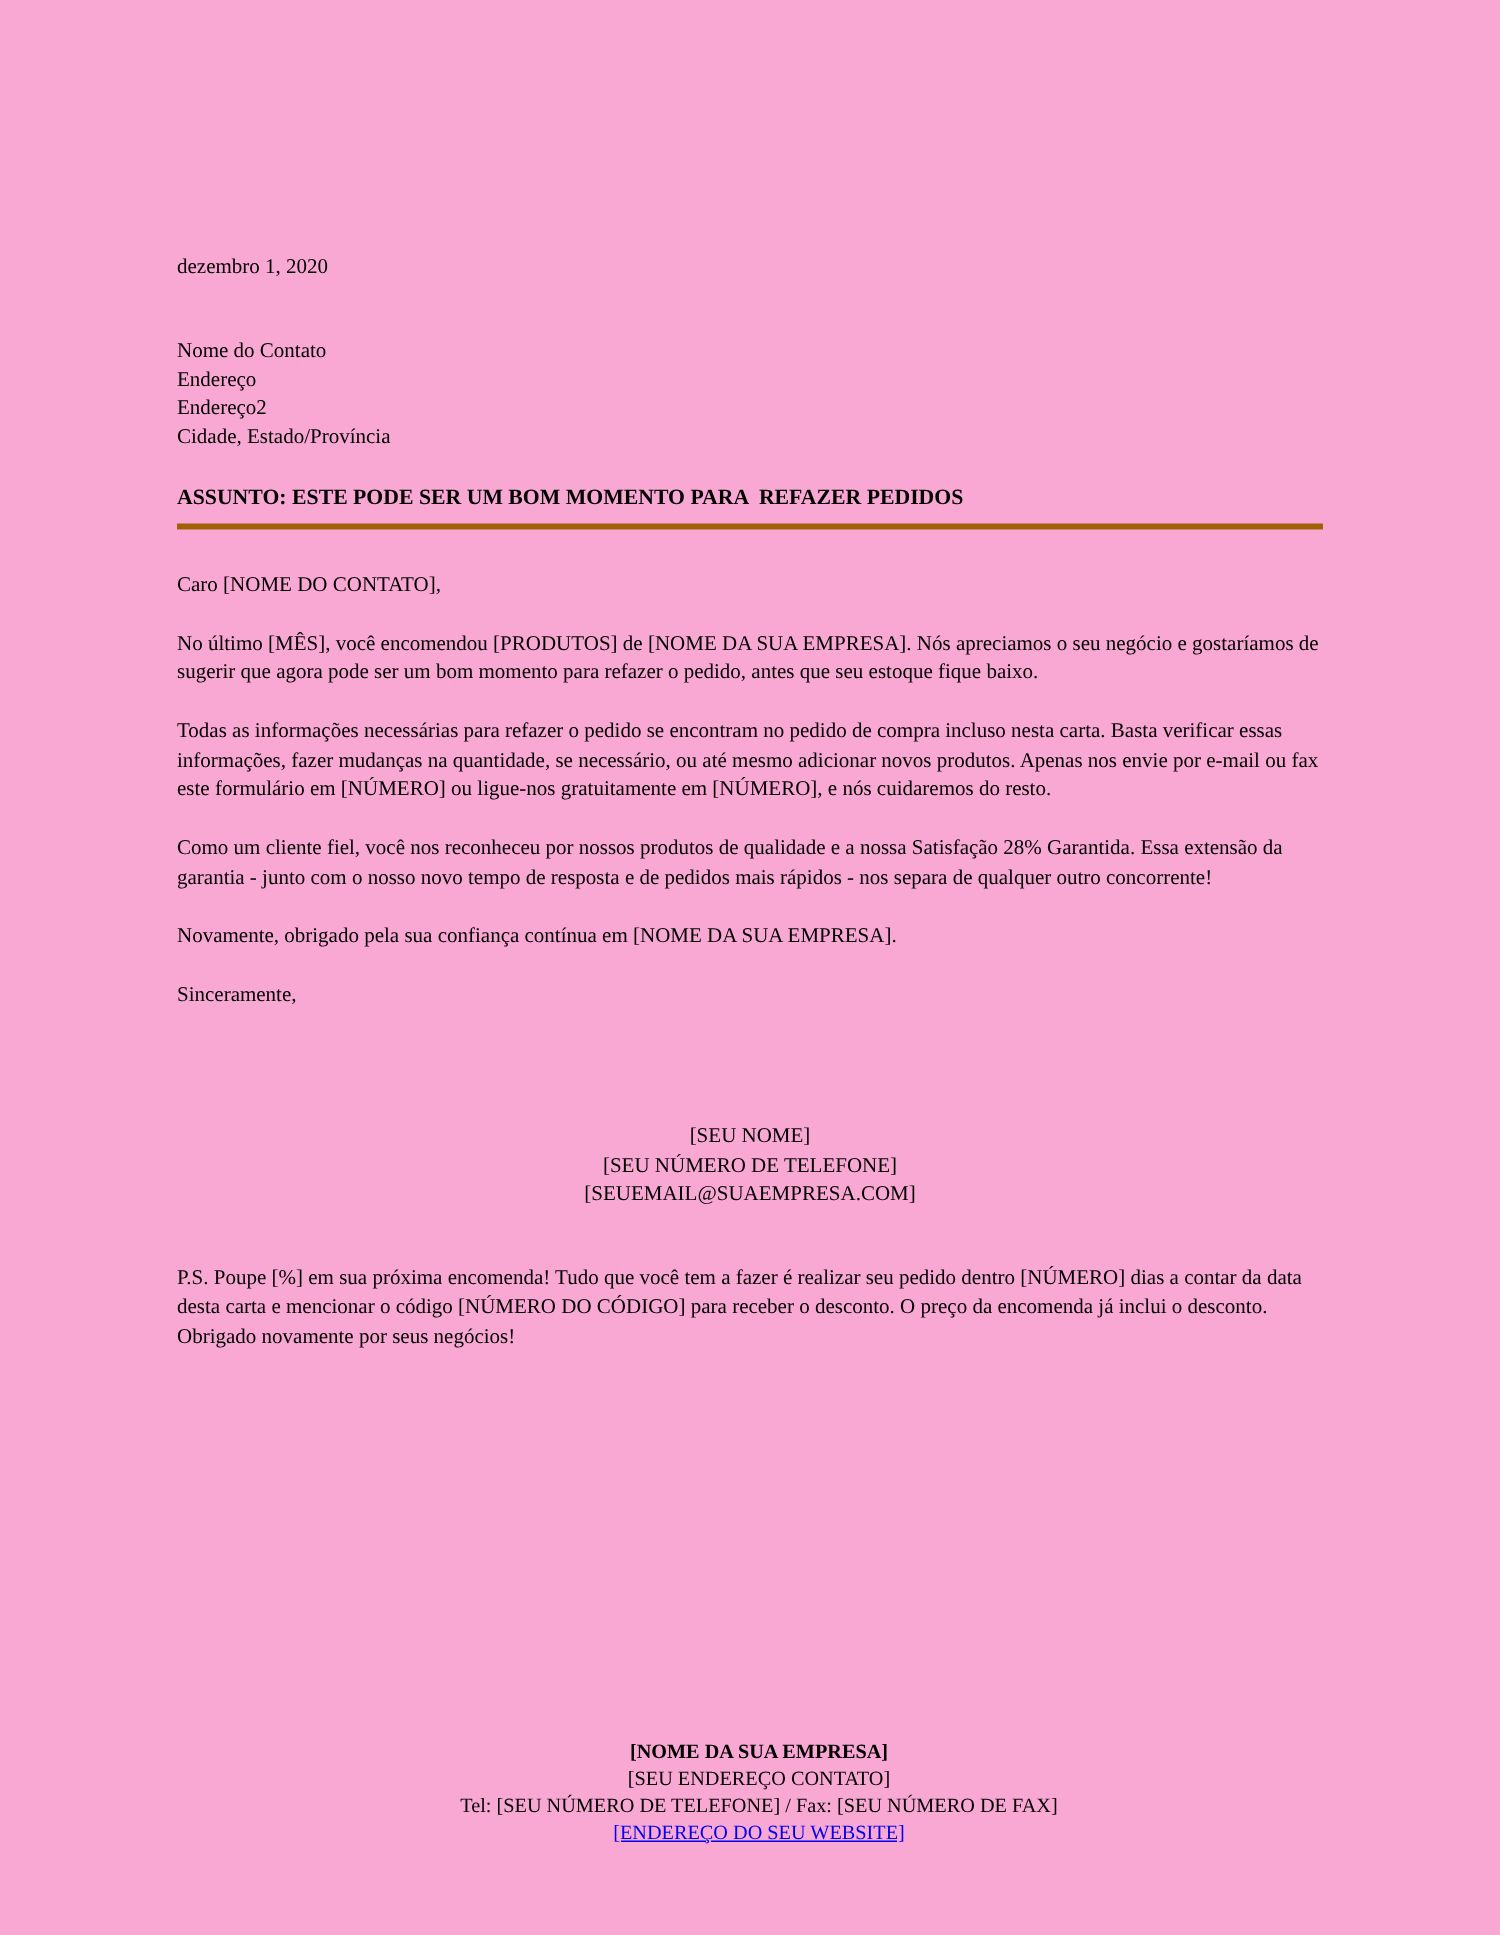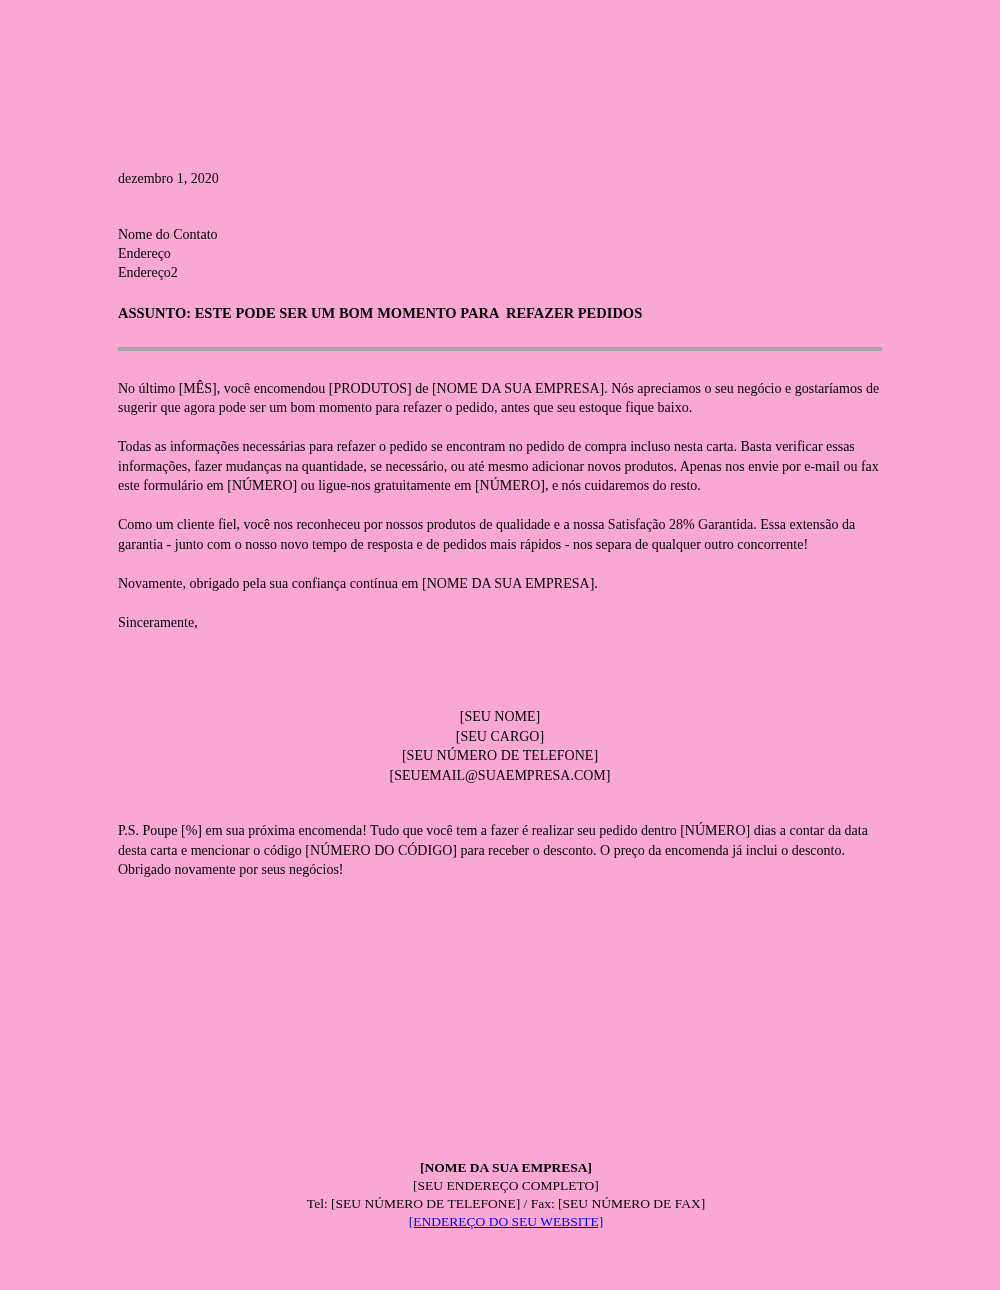--- a/index.html
+++ b/index.html
@@ -22,22 +22,22 @@
     right: 118px;
     top: 169px;
   }
   .date { margin-bottom: 36px; }
   .address-block { margin-bottom: 22px; }
   .address-block div { line-height: 19.2px; }
   .subject {
     font-weight: bold;
     font-size: 14.5px;
     white-space: pre-wrap;
-    border-bottom: 4px solid #a3a3a3;
-    padding-bottom: 23px;
+    border-bottom: 4px solid #a16207;
+    padding-bottom: 6px;
     margin-bottom: 28px;
   }
   .greeting { margin-bottom: 19.5px; }
   .para { margin-bottom: 19.5px; }
   .closing { margin-top: 9px; margin-bottom: 75px; }
   .signature-block { margin-bottom: 36px; text-align: center; }
   .signature-block div { line-height: 19.5px; }
   .postscript { margin-bottom: 0; }
   .footer {
     position: absolute;
@@ -60,42 +60,43 @@
 
 <div class="page">
   <div class="content">
 
     <div class="date">dezembro 1, 2020</div>
 
     <div class="address-block">
       <div>Nome do Contato</div>
       <div>Endereço</div>
       <div>Endereço2</div>
+      <div>Cidade, Estado/Província</div>
     </div>
 
     <div class="subject">ASSUNTO: ESTE PODE SER UM BOM MOMENTO PARA  REFAZER PEDIDOS</div>
 
+    <div class="greeting">Caro [NOME DO CONTATO],</div>
 
     <p class="para">No último [MÊS], você encomendou [PRODUTOS] de [NOME DA SUA EMPRESA]. Nós apreciamos o seu negócio e gostaríamos de sugerir que agora pode ser um bom momento para refazer o pedido, antes que seu estoque fique baixo.</p>
     <p class="para">Todas as informações necessárias para refazer o pedido se encontram no pedido de compra incluso nesta carta. Basta verificar essas informações, fazer mudanças na quantidade, se necessário, ou até mesmo adicionar novos produtos. Apenas nos envie por e-mail ou fax este formulário em [NÚMERO] ou ligue-nos gratuitamente em [NÚMERO], e nós cuidaremos do resto.</p>
     <p class="para">Como um cliente fiel, você nos reconheceu por nossos produtos de qualidade e a nossa Satisfação 28% Garantida. Essa extensão da garantia - junto com o nosso novo tempo de resposta e de pedidos mais rápidos - nos separa de qualquer outro concorrente!</p>
     <p class="para">Novamente, obrigado pela sua confiança contínua em [NOME DA SUA EMPRESA].</p>
 
     <div class="closing">Sinceramente,</div>
 
     <div class="signature-block">
       <div>[SEU NOME]</div>
-      <div>[SEU CARGO]</div>
       <div>[SEU NÚMERO DE TELEFONE]</div>
       <div>[SEUEMAIL@SUAEMPRESA.COM]</div>
     </div>
 
     <p class="para postscript">P.S. Poupe [%] em sua próxima encomenda! Tudo que você tem a fazer é realizar seu pedido dentro [NÚMERO] dias a contar da data desta carta e mencionar o código [NÚMERO DO CÓDIGO] para receber o desconto. O preço da encomenda já inclui o desconto. Obrigado novamente por seus negócios!</p>
 
   </div>
 
   <div class="footer">
     <div class="company">[NOME DA SUA EMPRESA]</div>
-    <div>[SEU ENDEREÇO COMPLETO]</div>
+    <div>[SEU ENDEREÇO CONTATO]</div>
     <div>Tel: [SEU NÚMERO DE TELEFONE] / Fax: [SEU NÚMERO DE FAX]</div>
     <div><a class="website">[ENDEREÇO DO SEU WEBSITE]</a></div>
   </div>
 </div>
 
 </body></html>

